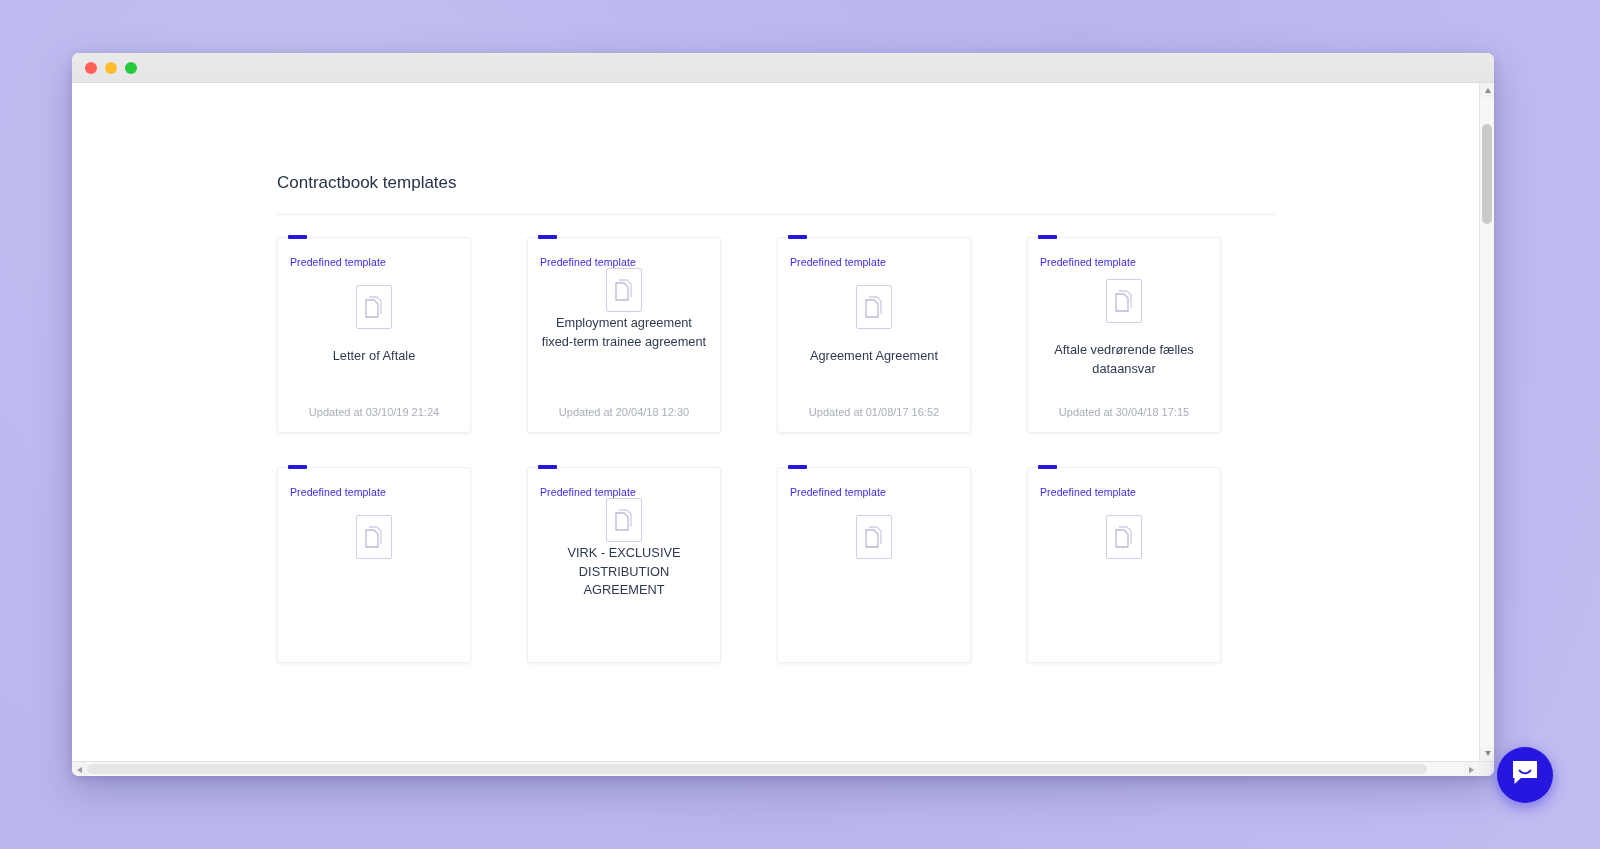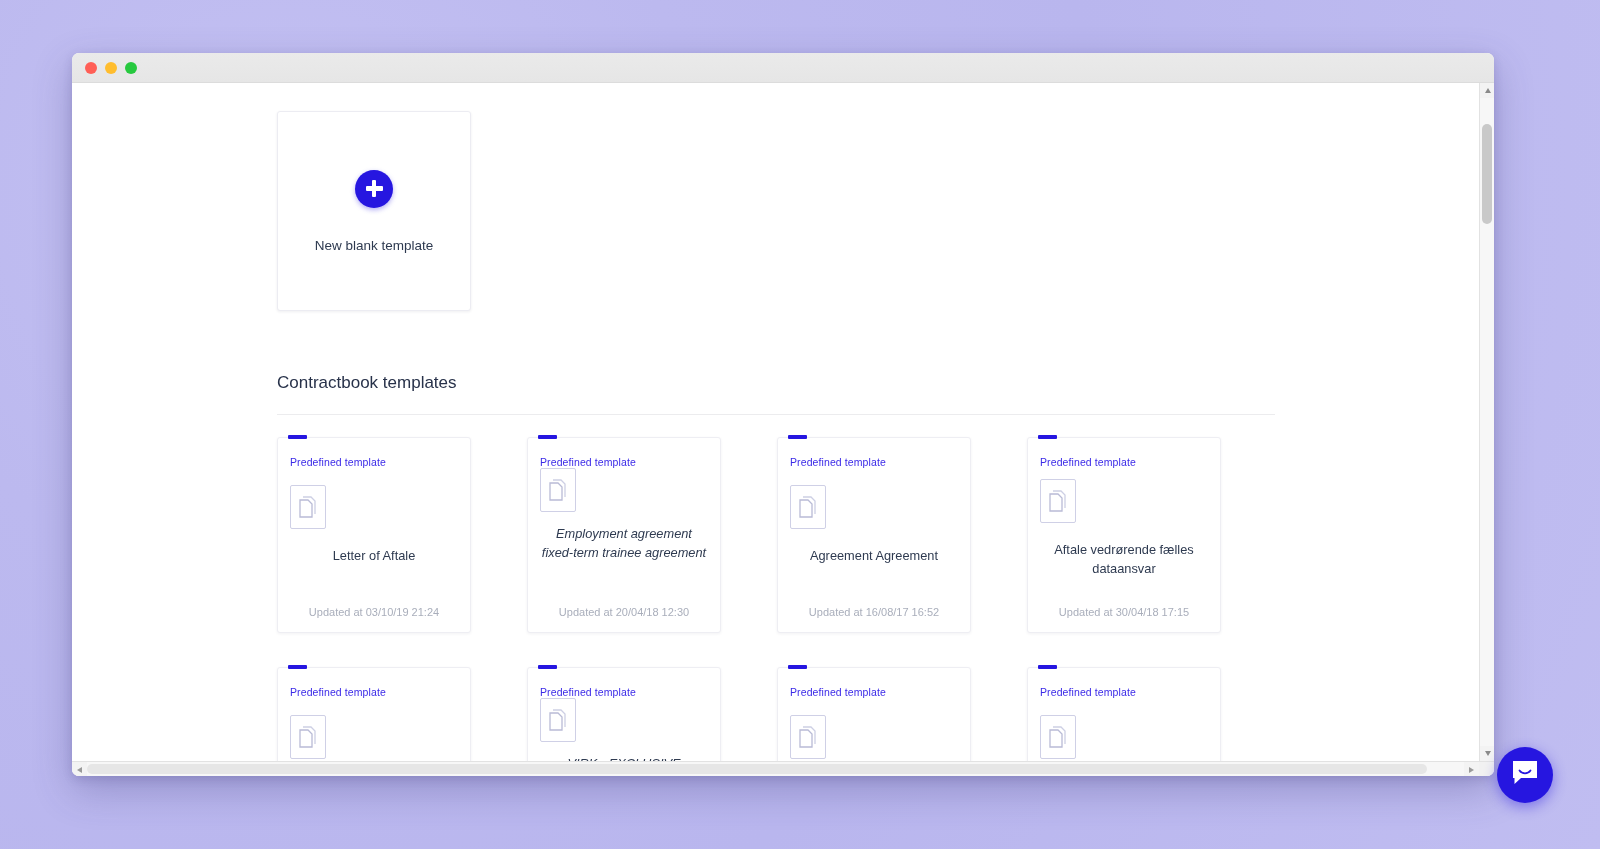--- a/index.html
+++ b/index.html
@@ -138,20 +138,21 @@
     position: relative;
     width: 194px;
     min-height: 196px;
     background: #fff;
     border: 1px solid #eeeef3;
     border-radius: 3px;
     box-shadow: 0 1px 3px rgba(30,30,60,0.06);
     padding: 18px 12px 14px 12px;
     display: flex;
     flex-direction: column;
+    align-items: center;
     cursor: pointer;
   }
   .tcard .topbar {
     position: absolute;
     top: -3px;
     left: 10px;
     width: 19px;
     height: 4px;
     background: #2616e0;
     border-radius: 1px;
@@ -186,21 +187,21 @@
   .tcard .updated {
     margin-top: auto;
     padding-top: 16px;
     font-size: 11px;
     color: #a9aebb;
     text-align: center;
   }
 
   
   .tcard.tight .doc-icon { margin-top: 1px; }
-  .tcard.tight .title { margin-top: 13px; font-style: italic; }
+  .tcard.tight .title { margin-top: 2px; }
   .tcard.tight .tagline { margin-bottom: -2px; }
 
   .tcard.two-line .doc-icon { margin-top: 10px; }
 
   
 
   
   #vscroll {
     flex: 0 0 15px;
     width: 15px;
@@ -289,24 +290,20 @@
     <div class="light yellow"></div>
     <div class="light green"></div>
   </div>
 
   <div id="window-body">
 
     <div id="viewport">
       <div id="page">
         <div class="content-wrap">
 
-          <div id="new-card">
-            <div id="plus-circle"></div>
-            <div id="new-card-label">New blank template</div>
-          </div>
 
           <div id="section-heading">Contractbook templates</div>
           <div id="section-divider"></div>
 
           <div class="grid-row">
 
             <div class="cell">
               <div class="tcard">
                 <div class="topbar"></div>
                 <div class="tagline">Predefined template</div>
@@ -340,21 +337,21 @@
               <div class="tcard">
                 <div class="topbar"></div>
                 <div class="tagline">Predefined template</div>
                 <div class="doc-icon">
                   <svg width="18" height="24" viewBox="0 0 18 24" fill="none">
                     <path d="M1 5 H9 L13 9 V22 H1 Z" stroke="#b9bbd6" stroke-width="1.3" fill="#ffffff"></path>
                     <path d="M4 2 H12 L16 6 V19" stroke="#cdcfe4" stroke-width="1.3" fill="none"></path>
                   </svg>
                 </div>
                 <div class="title">Agreement Agreement</div>
-                <div class="updated">Updated at 16/08/17 16:52</div>
+                <div class="updated">Updated at 01/08/17 16:52</div>
               </div>
             </div>
 
             <div class="cell">
               <div class="tcard two-line">
                 <div class="topbar"></div>
                 <div class="tagline">Predefined template</div>
                 <div class="doc-icon">
                   <svg width="18" height="24" viewBox="0 0 18 24" fill="none">
                     <path d="M1 5 H9 L13 9 V22 H1 Z" stroke="#b9bbd6" stroke-width="1.3" fill="#ffffff"></path>

